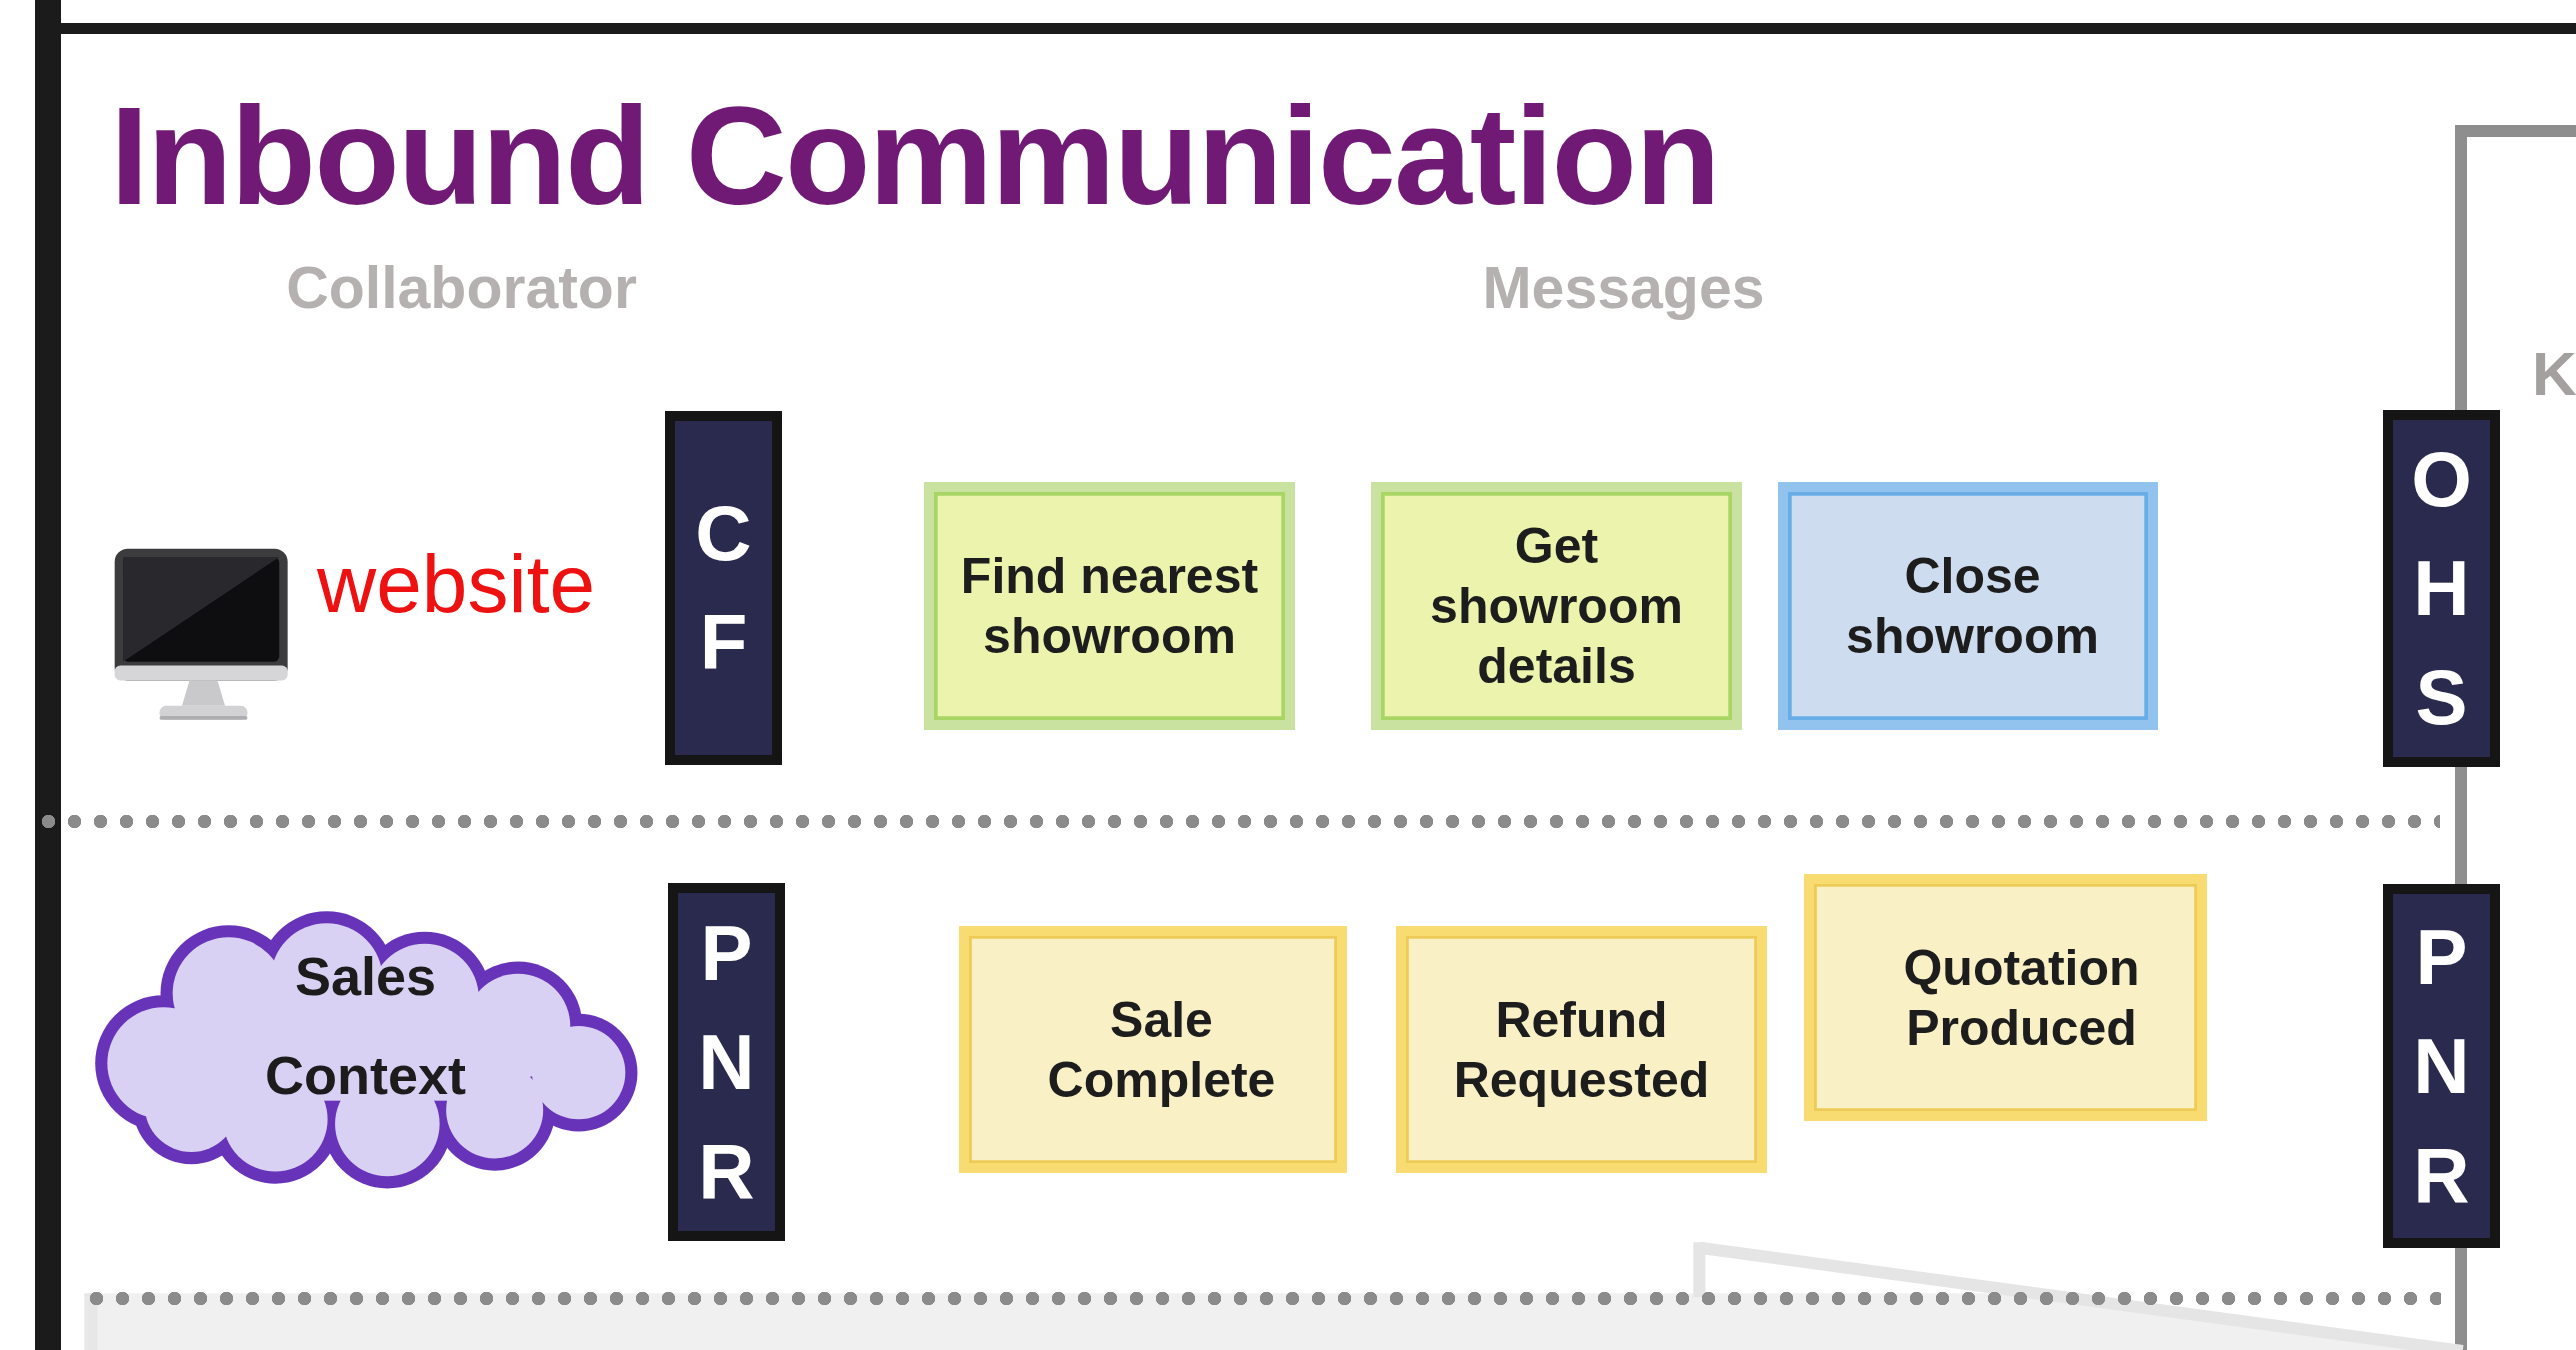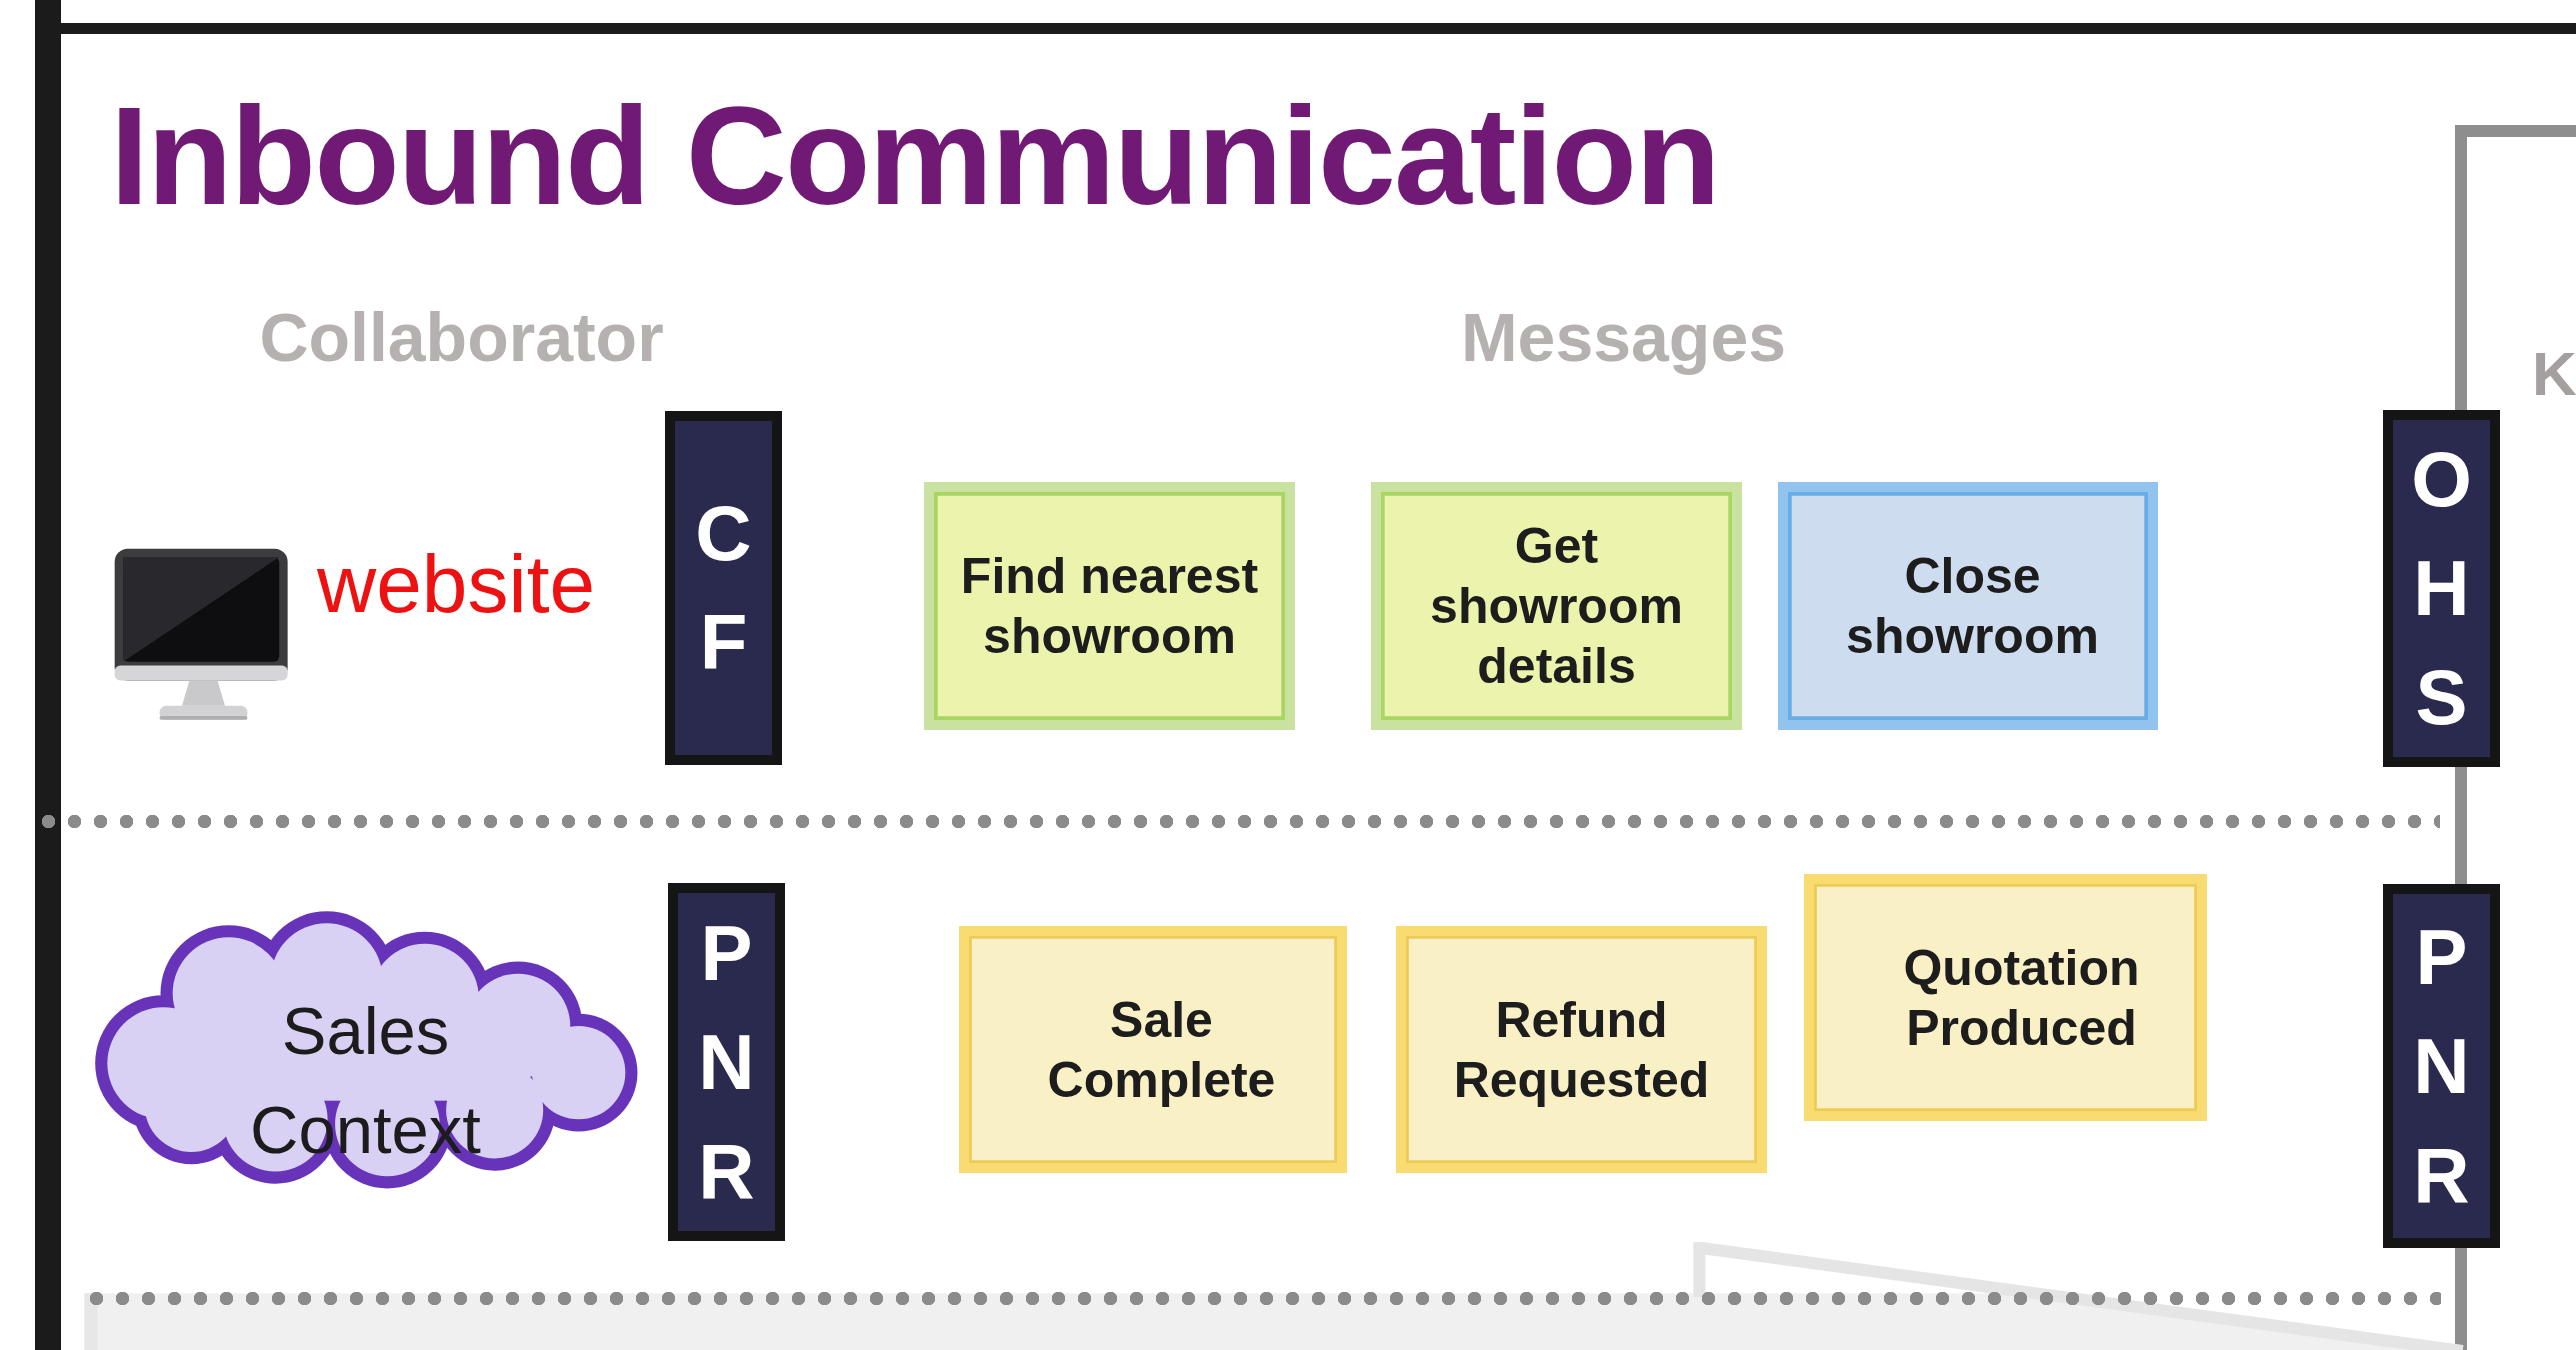--- a/index.html
+++ b/index.html
@@ -6,21 +6,21 @@
   body{
     width:2576px;height:1351px;position:relative;background:#ffffff;
     font-family:"Liberation Sans", sans-serif;overflow:hidden;
   }
   
   .frame-bar-left{position:absolute;left:35px;top:0;width:26px;height:1351px;background:#1b1b1b;z-index:3;}
   .frame-line-top{position:absolute;left:35px;top:23px;width:2541px;height:11.2px;background:#1b1b1b;z-index:3;}
 
   .page-title{position:absolute;left:110px;top:75px;font-size:140px;font-weight:bold;color:#701a75;letter-spacing:-1.9px;white-space:nowrap;z-index:4;}
 
-  .col-header{position:absolute;top:254px;font-size:68px;font-weight:bold;color:#b6b1b1;text-align:center;z-index:4;margin-top:44px;}
+  .col-header{position:absolute;top:254px;font-size:59px;font-weight:bold;color:#b6b1b1;text-align:center;z-index:4;}
   #hdr-collab{left:174px;width:575px;}
   #hdr-msgs{left:1336px;width:575px;}
 
   .k-partial{position:absolute;left:2532px;top:338px;width:44px;height:75px;overflow:hidden;font-size:62px;font-weight:bold;color:#a5a0a0;z-index:4;}
 
   
   .connector-h{position:absolute;left:2455px;top:125px;width:121px;height:12px;background:#8e8e8e;z-index:1;}
   .connector-v{position:absolute;left:2455px;top:125px;width:12px;height:1226px;background:#8e8e8e;z-index:1;}
 
   
@@ -48,22 +48,22 @@
   .msg.yellow{background:#f9f1c5;border:10.3px solid #f8dc72;box-shadow:inset 0 0 0 2.8px #eecb57;}
   #msg-find{left:924px;top:482px;height:228px;}
   #msg-get{left:1371px;top:482px;height:228px;}
   #msg-close{left:1778px;top:482px;height:228px;}
   #msg-sale{left:959px;top:926px;height:227px;padding-left:17px;}
   #msg-refund{left:1396px;top:926px;height:227px;}
   #msg-quote{left:1804px;top:874px;height:227px;padding-left:32px;}
 
   
   .website-label{position:absolute;left:317px;top:532px;font-size:82px;line-height:103px;font-weight:400;color:#ee1111;z-index:6;}
-  .cloud-label{position:absolute;left:179px;top:981px;width:373px;text-align:center;
-    font-size:67px;line-height:99px;font-weight:400;color:#1c1c1c;z-index:7;}
+  .cloud-label{position:absolute;left:179px;top:927px;width:373px;text-align:center;
+    font-size:54px;line-height:99px;font-weight:700;color:#1c1c1c;z-index:7;}
 
   .abs-svg{position:absolute;z-index:2;}
   #cloud-svg{left:56px;top:900px;z-index:6;}
   #monitor-svg{left:110px;top:544px;z-index:6;}
   #bottom-svg{left:0;top:1232px;z-index:2;}
 </style>
 </head>
 <body>
 
 <div class="frame-bar-left"></div>

